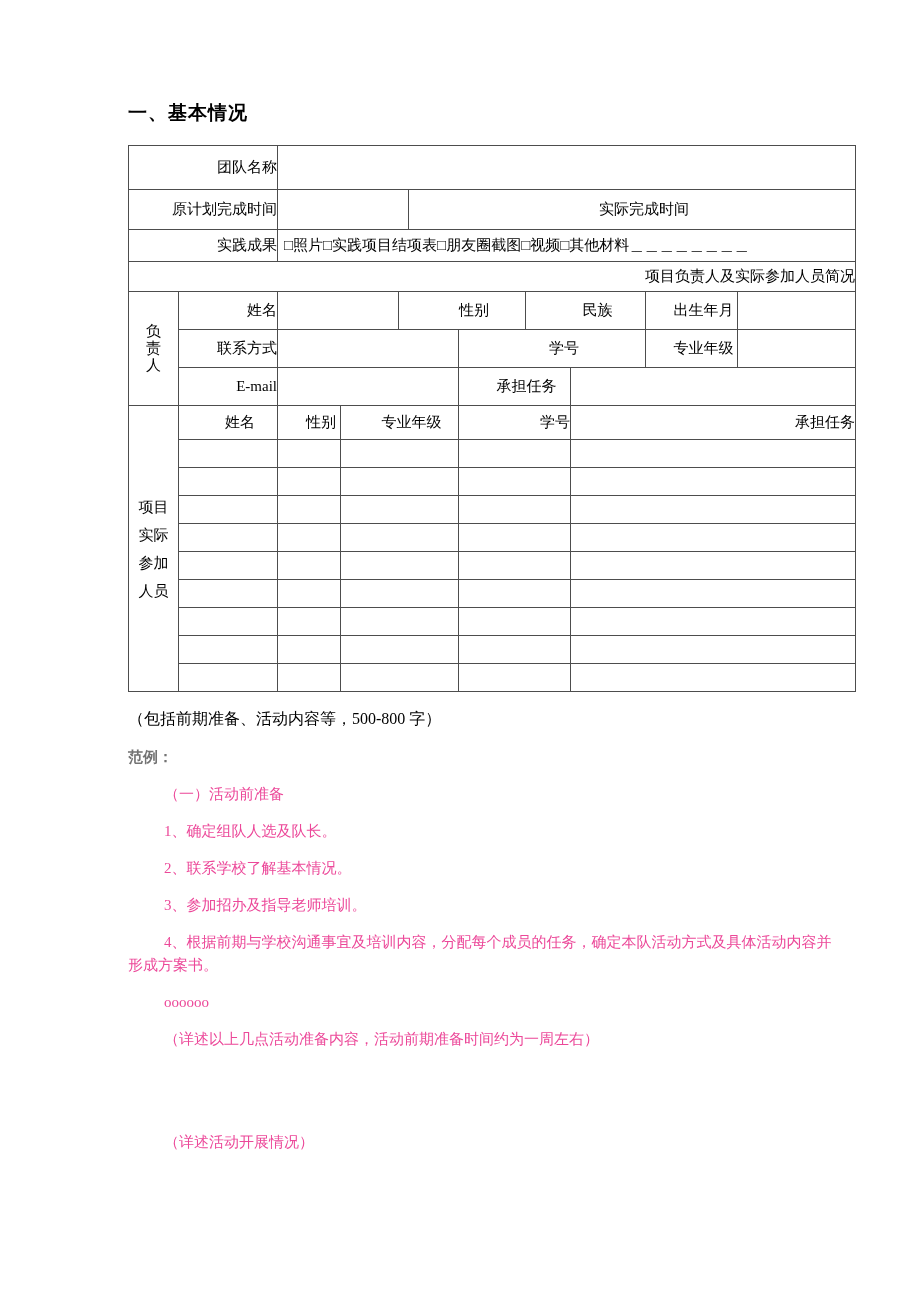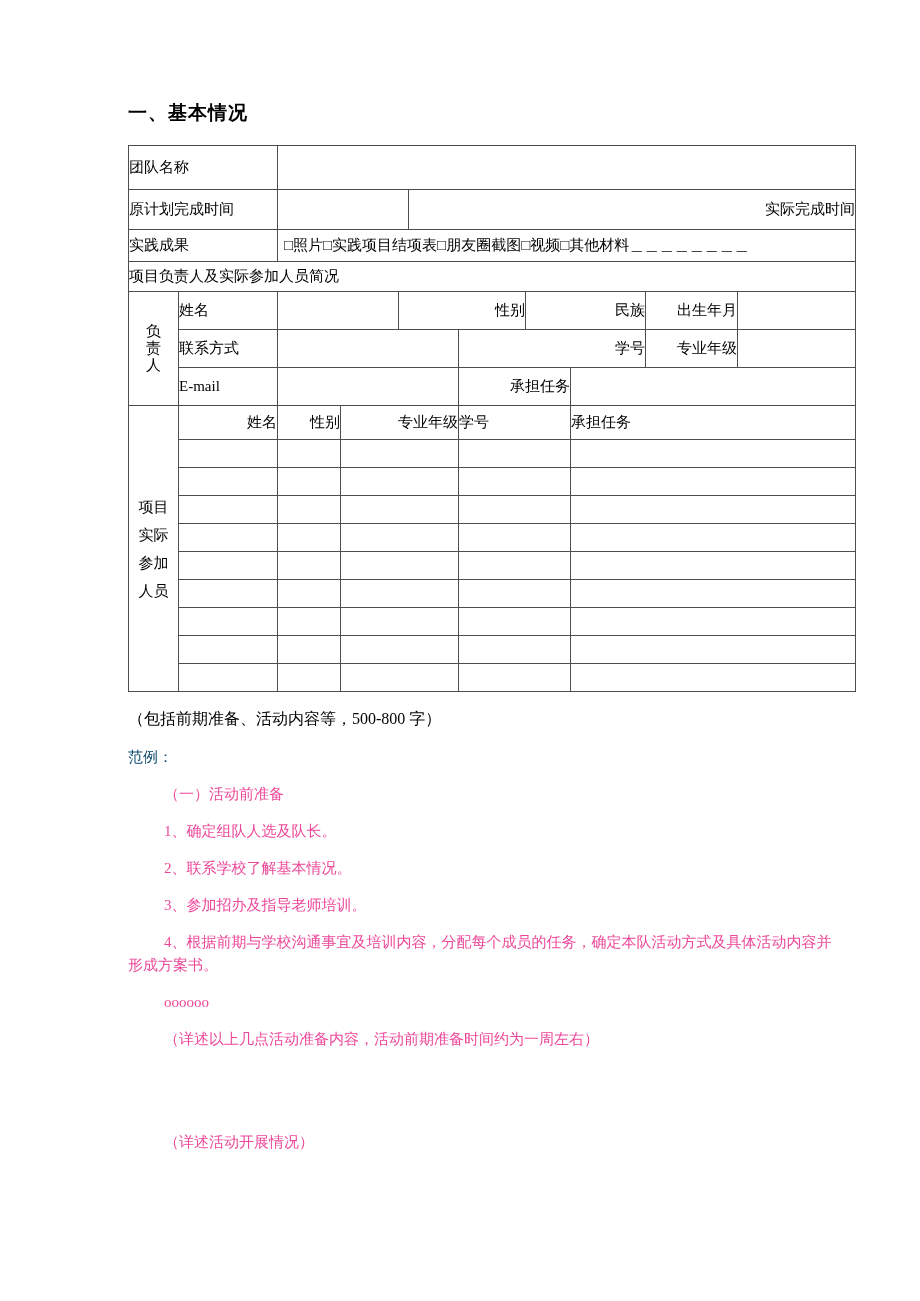--- a/index.html
+++ b/index.html
@@ -11,32 +11,32 @@
   }
   .page { padding:100px 64px 0 128px; width:900px; }
 
   .sec-title { font-size:19px; font-weight:700; line-height:26px; letter-spacing:1px; }
 
   .form-table {
     width:727px; border-collapse:collapse; table-layout:fixed;
     margin-top:19px; font-size:15px;
   }
   .form-table td { border:1px solid #4d4d4d; vertical-align:middle; overflow:hidden; }
-  .lbl { text-align:left; }
-  .lbl-left { text-align:right; padding-left:24px; }
+  .lbl { text-align:right; }
+  .lbl-left { text-align:center; padding-left:24px; }
   .vlabel { text-align:center; white-space:pre-line; line-height:17px; }
   .vlabel.spread { line-height:28px; }
   .r44{height:44px} .r40{height:40px} .r32{height:32px} .r30{height:30px}
   .r38{height:38px} .r34{height:34px}
   .prow td{height:28px}
   .opts { padding-left:6px; white-space:nowrap; }
 
   .sec2 { margin-top:24px; }
   .subtitle { margin-top:16px; font-size:16px; line-height:22px; }
-  .example-label { margin-top:16px; font-size:15px; line-height:23px; color:#0c4a6e; }
+  .example-label { margin-top:16px; font-size:15px; line-height:23px; color:#737373;font-weight:bold; }
   .ex { margin-top:14px; font-size:15px; line-height:23px; color:#ec4899; }
   .ex.ind { padding-left:36px; }
   .ex.hang { text-indent:36px; }
   .ex.gap { margin-top:80px; }
 </style>
 </head>
 <body>
 
 <div class="page">
 

